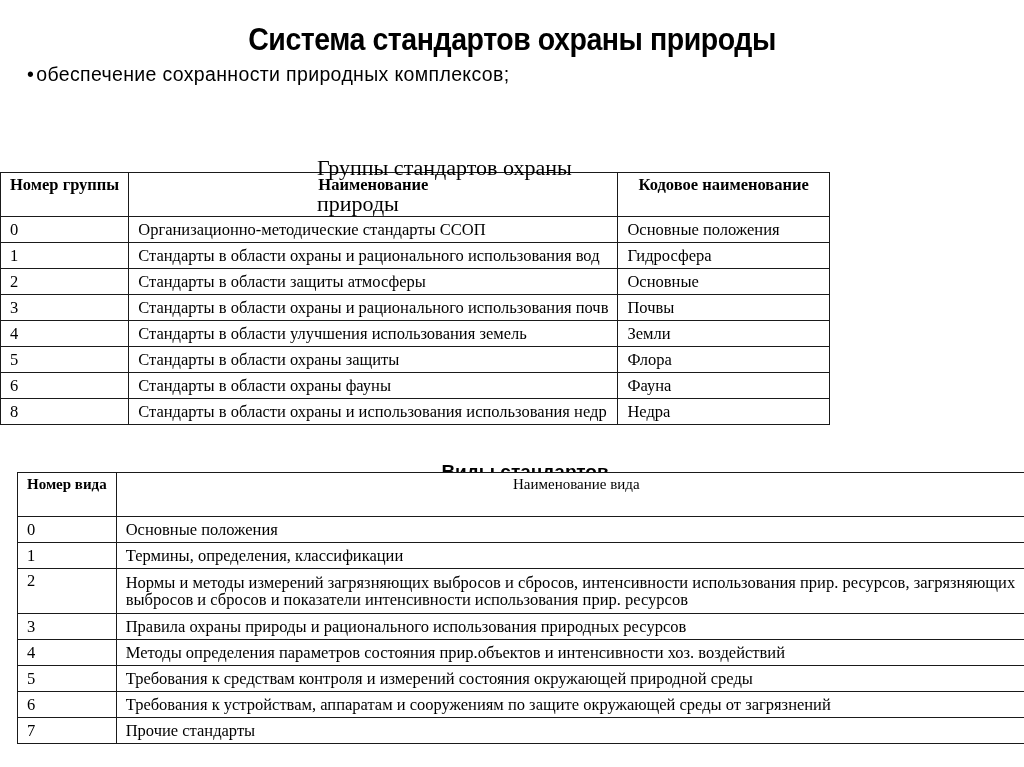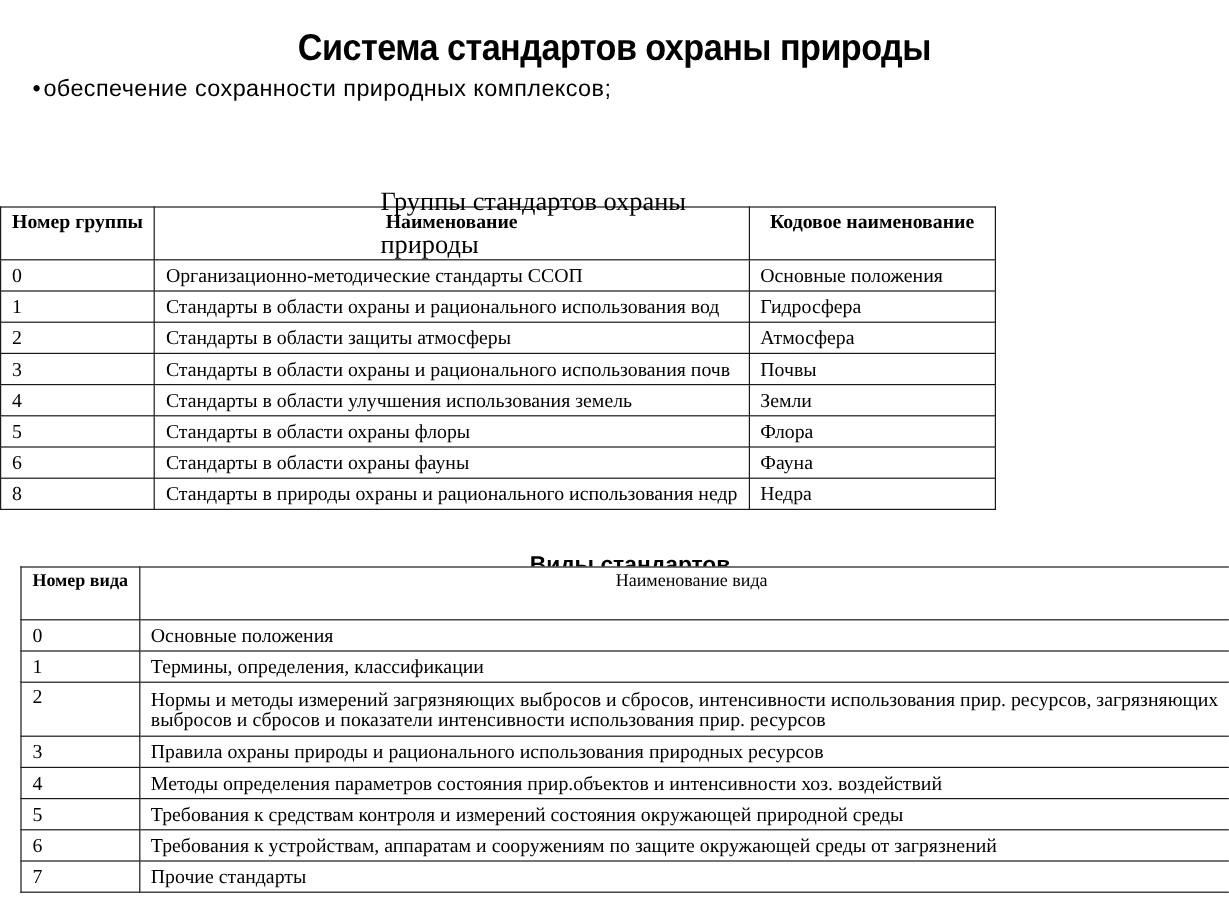--- a/index.html
+++ b/index.html
@@ -147,45 +147,45 @@
       <td>Основные положения</td>
     </tr>
     <tr>
       <td>1</td>
       <td>Стандарты в области охраны и рационального использования вод</td>
       <td>Гидросфера</td>
     </tr>
     <tr>
       <td>2</td>
       <td>Стандарты в области защиты атмосферы</td>
-      <td>Атмосфера</td>
+      <td>Основные</td>
     </tr>
     <tr>
       <td>3</td>
       <td>Стандарты в области охраны и рационального использования почв</td>
       <td>Почвы</td>
     </tr>
     <tr>
       <td>4</td>
       <td>Стандарты в области улучшения использования земель</td>
       <td>Земли</td>
     </tr>
     <tr>
       <td>5</td>
-      <td>Стандарты в области охраны флоры</td>
+      <td>Стандарты в области охраны защиты</td>
       <td>Флора</td>
     </tr>
     <tr>
       <td>6</td>
       <td>Стандарты в области охраны фауны</td>
       <td>Фауна</td>
     </tr>
     <tr>
       <td>8</td>
-      <td>Стандарты в природы охраны и рационального использования недр</td>
+      <td>Стандарты в области охраны и использования использования недр</td>
       <td>Недра</td>
     </tr>
   </tbody>
 </table>
 
 <h2 class="section-heading">Виды стандартов</h2>
 
 <table class="std" id="types-table">
   <thead>
     <tr>

